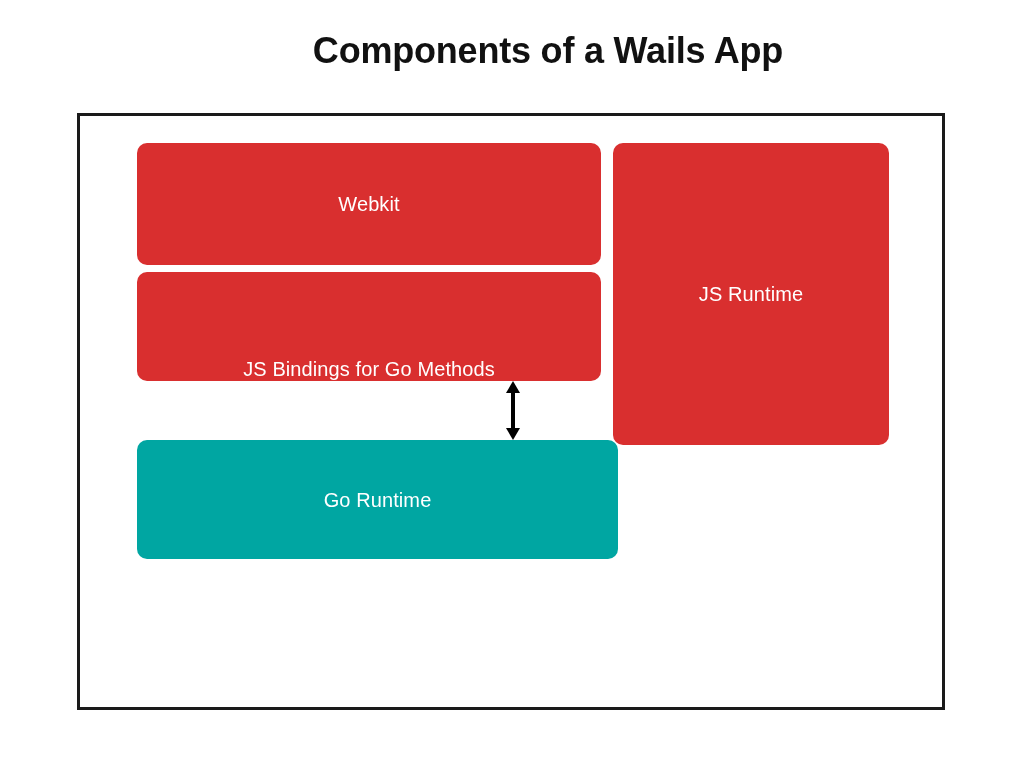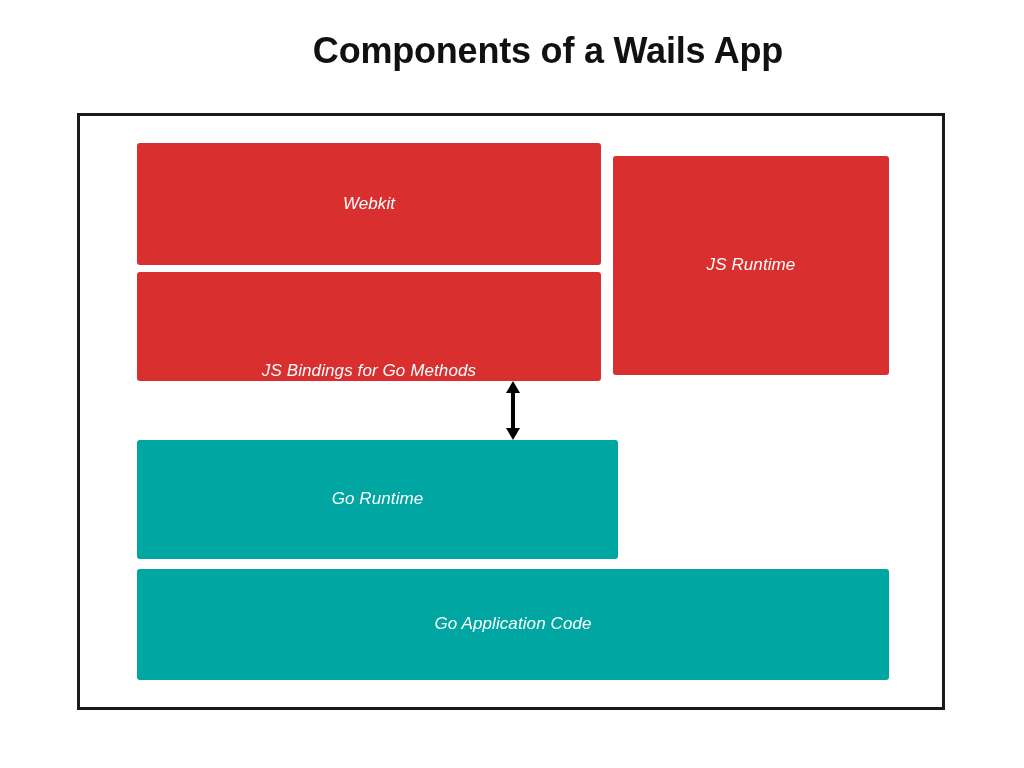--- a/index.html
+++ b/index.html
@@ -45,48 +45,47 @@
     height: 597px;
     box-sizing: border-box;
     border: 3px solid #1a1a1a;
     background: #ffffff;
   }
 
   
   .node-box {
     position: absolute;
     box-sizing: border-box;
-    border-radius: 3px;
+    border-radius: 10px;
     display: flex;
     align-items: center;
     justify-content: center;
     color: #ffffff;
-    font-size: 17px;
+    font-size: 20px;
     font-weight: 400;
     letter-spacing: 0.1px;
     text-align: center;
     font-family: "Liberation Sans", sans-serif;
     line-height: 1.2;
     user-select: none;
-    font-style: italic;
   }
   .node-label {
     display: block;
     padding: 0 10px;
   }
 
   
   #node-webkit {
     left: 137px;  top: 143px;  width: 464px;  height: 122px;
   }
   #node-js-bindings {
     left: 137px;  top: 272px;  width: 464px;  height: 109px; align-items: flex-end;
   }
   #node-js-runtime {
-    left: 613px;  top: 143px;  width: 276px;  height: 219px; margin-top: 13px;
+    left: 613px;  top: 143px;  width: 276px;  height: 302px;
   }
   #node-go-runtime {
     left: 137px;  top: 440px;  width: 481px;  height: 119px; justify-content: center;
   }
   #node-frontend-assets {
     left: 628px;  top: 443px;  width: 261px;  height: 113px;
   }
   #node-go-app-code {
     left: 137px;  top: 569px;  width: 752px;  height: 111px;
   }
@@ -127,17 +126,14 @@
     <line x1="14" y1="9" x2="14" y2="52" stroke="#000000" stroke-width="4"></line>
     <polygon points="14,1 21,13 7,13" fill="#000000"></polygon>
     <polygon points="14,60 21,48 7,48" fill="#000000"></polygon>
   </svg>
 
   <div class="node-box" id="node-go-runtime" style="background:#00A6A2">
     <span class="node-label">Go Runtime</span>
   </div>
 
 
-  <div class="node-box" id="node-go-app-code" style="background:#00A6A2">
-    <span class="node-label">Go Application Code</span>
-  </div>
 
 </div>
 
 </body></html>

